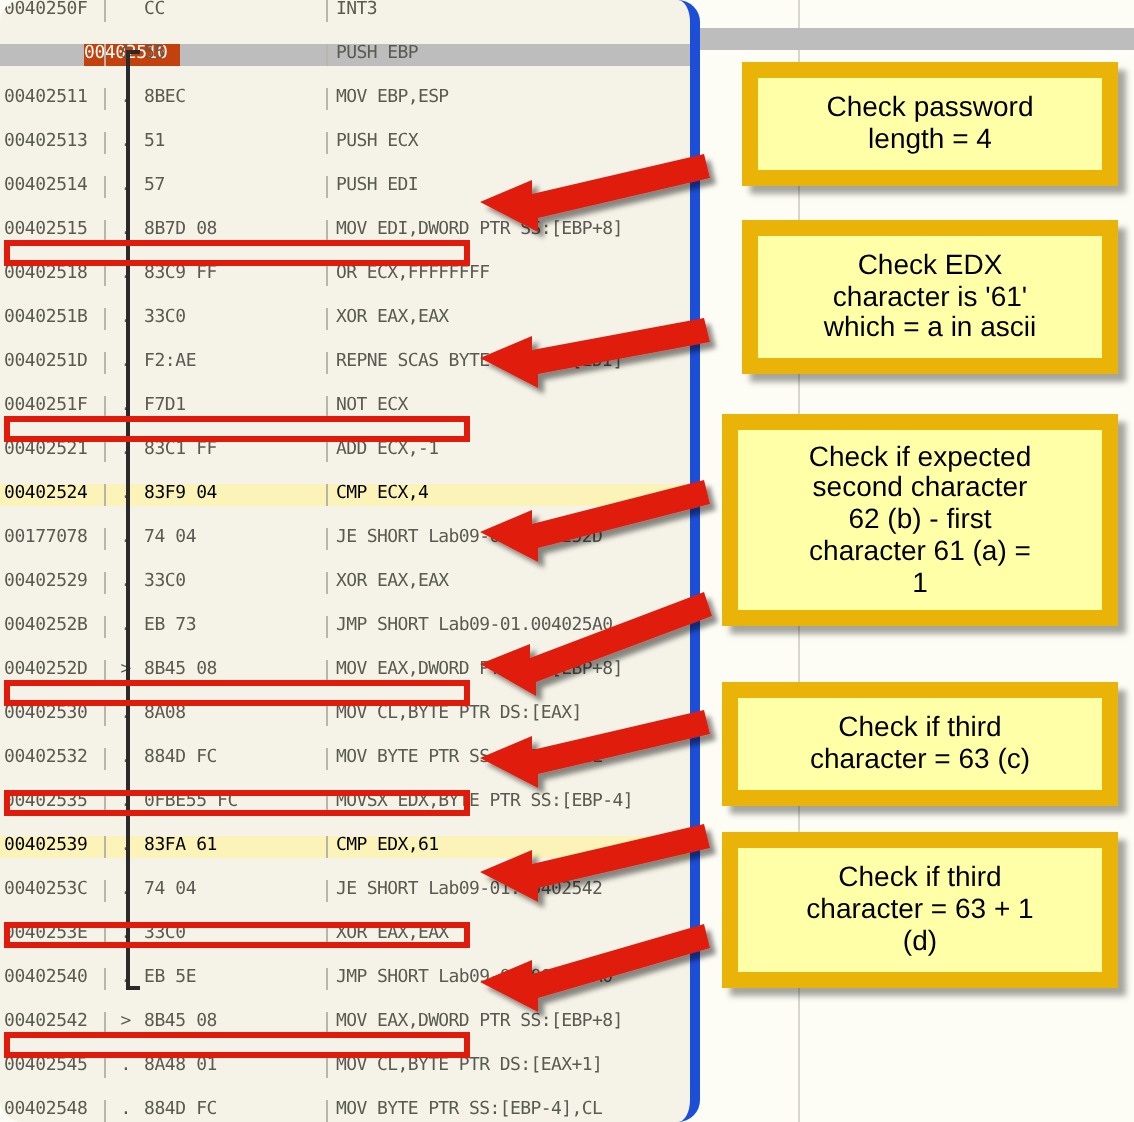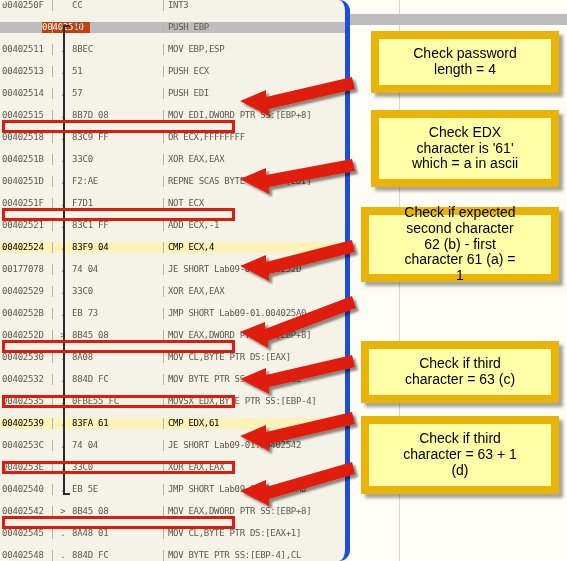--- a/index.html
+++ b/index.html
@@ -212,21 +212,21 @@
 </div>
 
 <div class="callout" id="co1" style="left:371px; top:110px; width:188px; height:77px;">
   <div>
     <span>Check EDX</span>
     <span>character is '61'</span>
     <span>which = a in ascii</span>
   </div>
 </div>
 
-<div class="callout" id="co2" style="left:361px; top:207px; width:198px; height:75px;justify-content:center;">
+<div class="callout" id="co2" style="left:361px; top:207px; width:198px; height:106px;justify-content:center;">
   <div>
     <span>Check if expected</span>
     <span>second character</span>
     <span>62 (b) - first</span>
     <span>character 61 (a) =</span>
     <span>1</span>
   </div>
 </div>
 
 <div class="callout" id="co3" style="left:361px; top:341px; width:198px; height:62px;">

